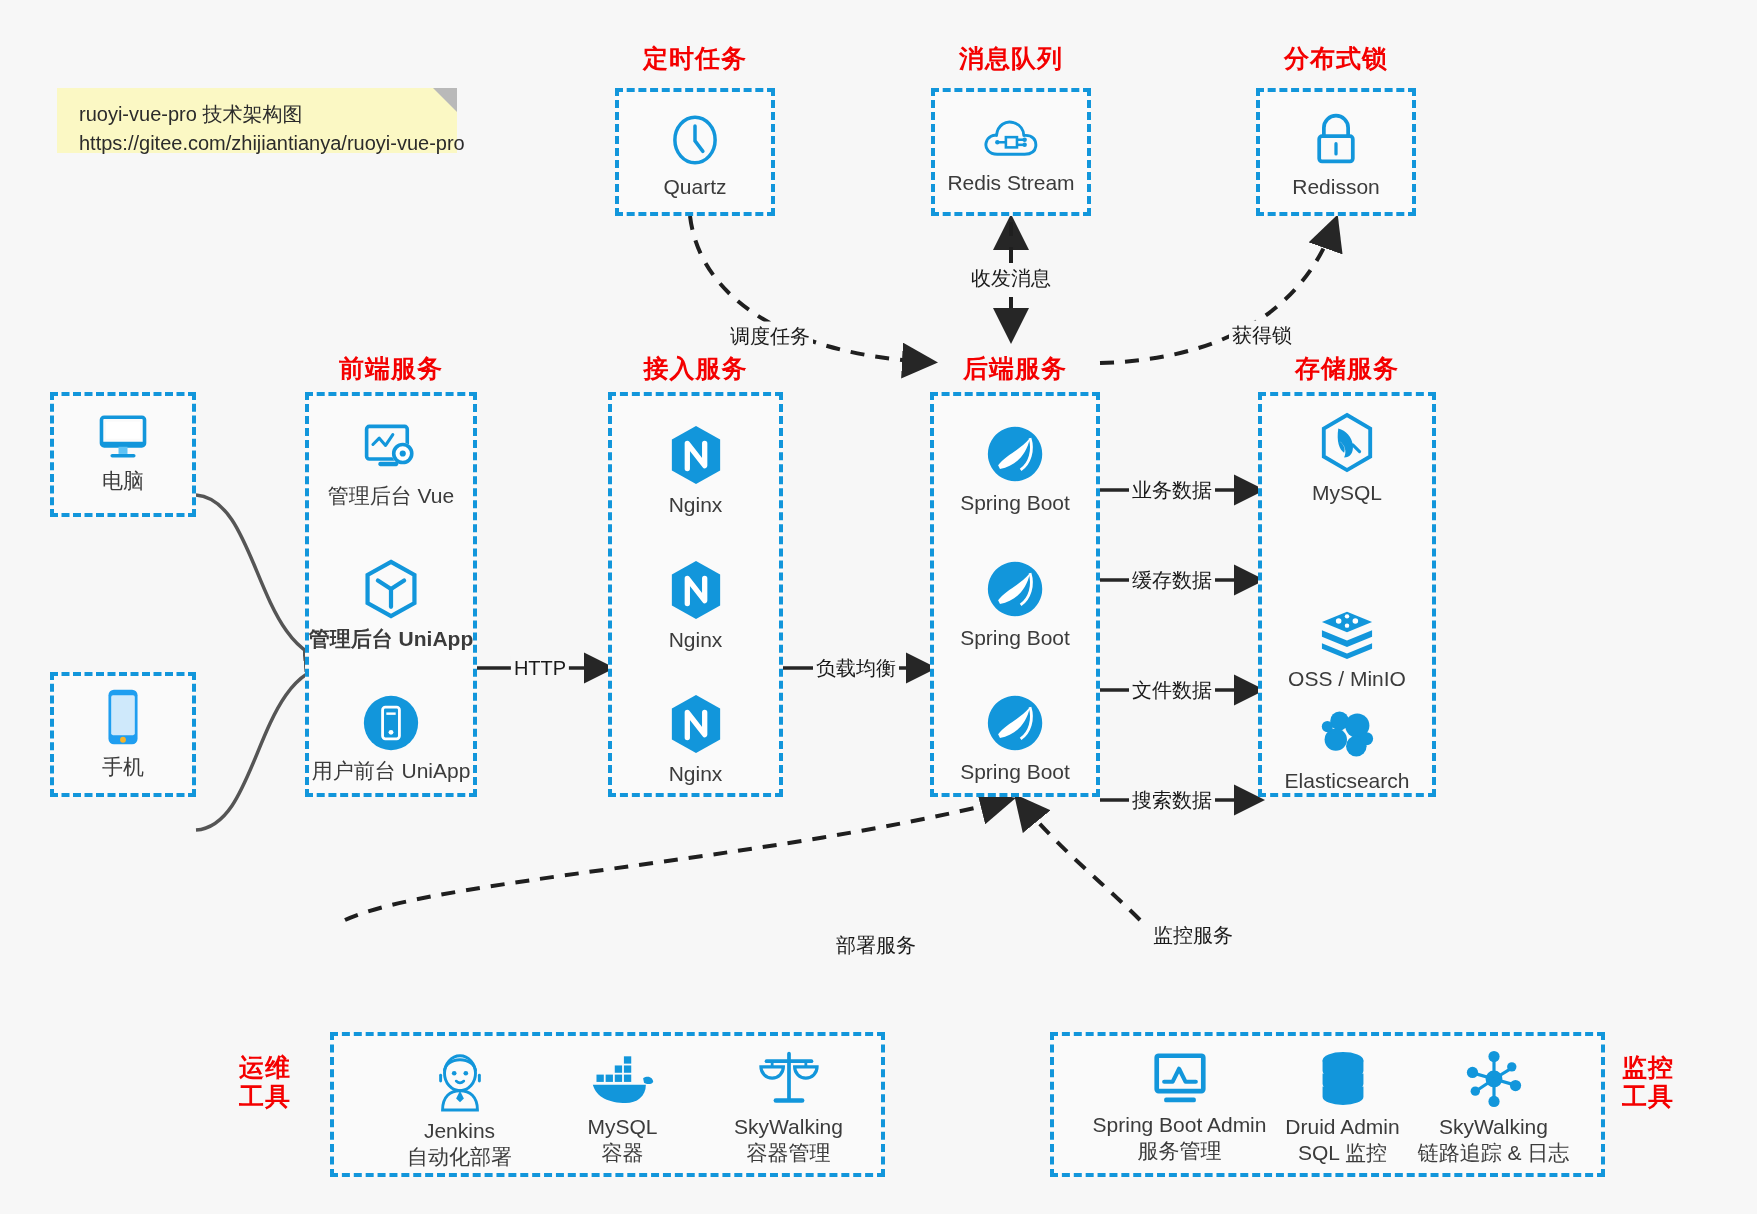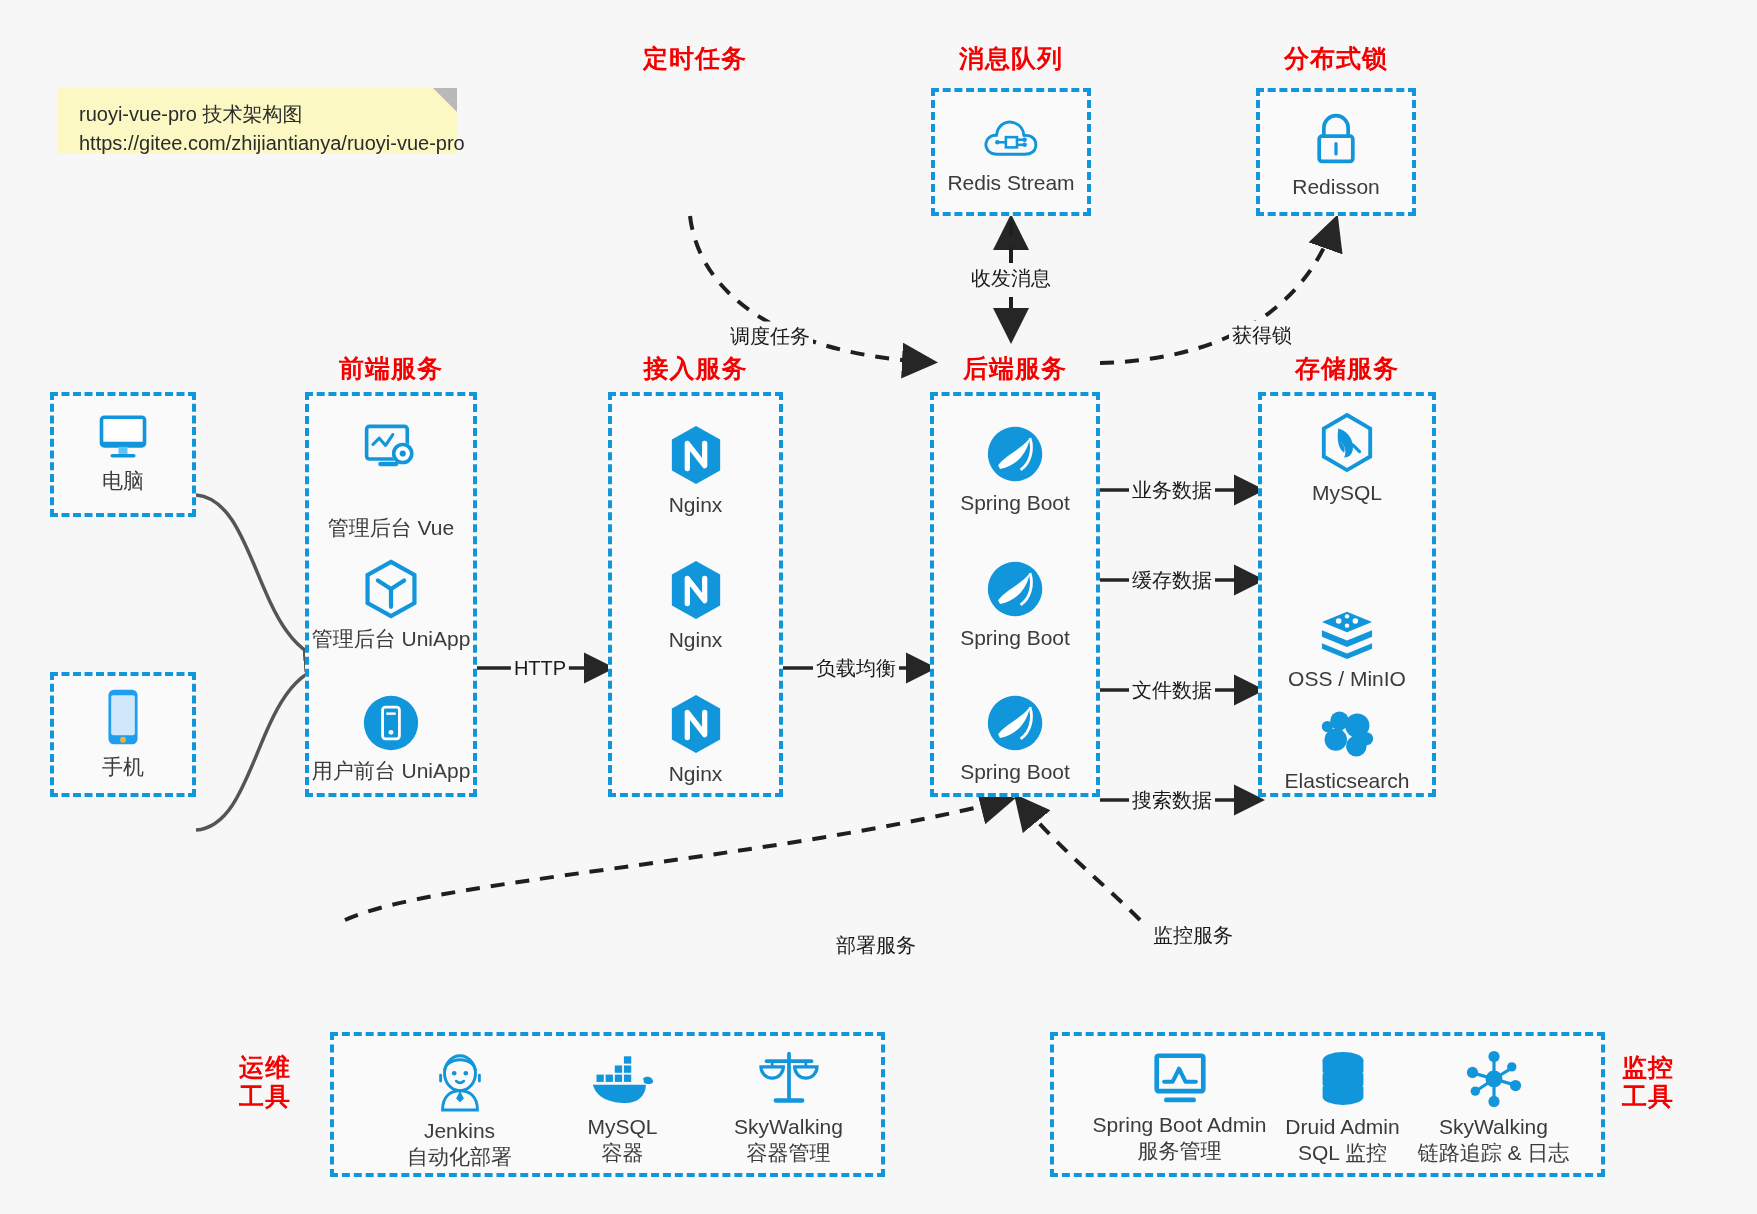--- a/index.html
+++ b/index.html
@@ -109,20 +109,29 @@
     <path d="M1140,920 C1100,880 1060,850 1019,800" fill="none" stroke="#1f1f1f" stroke-width="4" stroke-dasharray="14 11" marker-end="url(#ah)"></path>
   </svg>
 
   <div id="note">
     <span class="fold"></span>
     <span class="l">ruoyi-vue-pro 技术架构图</span>
     <span class="l">https://gitee.com/zhijiantianya/ruoyi-vue-pro</span>
   </div>
 
   <div class="gtitle" style="left:615px;top:42px;width:160px;">定时任务</div>
+  <div class="gbox" style="left:615px;top:88px;width:160px;height:128px;">
+    <div class="node" style="top:20px;">
+      <svg class="ico" width="56" height="56" viewBox="0 0 64 64">
+        <ellipse cx="32" cy="32" rx="23" ry="26" fill="none" stroke="#1296db" stroke-width="4"></ellipse>
+        <path d="M32 16 L32 33 L41 45" fill="none" stroke="#1296db" stroke-width="4" stroke-linecap="round"></path>
+      </svg>
+      <span class="lbl">Quartz</span>
+    </div>
+  </div>
 
   <div class="gtitle" style="left:931px;top:42px;width:160px;">消息队列</div>
   <div class="gbox" style="left:931px;top:88px;width:160px;height:128px;">
     <div class="node" style="top:20px;">
       <svg class="ico" width="58" height="52" viewBox="0 0 68 58">
         <path d="M18 48 C8 48 3 41 5 34 C7 27 14 25 17 26 C18 14 28 8 37 11 C45 13 49 20 49 26
                  C59 25 64 31 63 39 C62 46 56 48 50 48 Z" fill="none" stroke="#1296db" stroke-width="3.4" stroke-linejoin="round"></path>
         <rect x="28" y="28" width="13" height="12" fill="none" stroke="#1296db" stroke-width="3"></rect>
         <line x1="20" y1="34" x2="28" y2="34" stroke="#1296db" stroke-width="3"></line>
         <line x1="41" y1="31" x2="49" y2="31" stroke="#1296db" stroke-width="3"></line>
@@ -170,32 +179,32 @@
         <rect x="6" y="3" width="32" height="60" rx="6" fill="#1f9ef0"></rect>
         <rect x="9" y="9" width="26" height="44" rx="2" fill="#cfe9fb"></rect>
         <circle cx="22" cy="58" r="3.2" fill="#f6b429"></circle>
       </svg>
       <span class="lbl">手机</span>
     </div>
   </div>
 
   <div class="gtitle" style="left:305px;top:352px;width:172px;">前端服务</div>
   <div class="gbox" style="left:305px;top:392px;width:172px;height:405px;">
-    <div class="node" style="top:25px;gap:32px;">
+    <div class="node" style="top:25px;">
       <svg class="ico" width="62" height="56" viewBox="0 0 68 62">
         <rect x="7" y="6" width="45" height="36" rx="3" fill="none" stroke="#1296db" stroke-width="4"></rect>
         <path d="M14 26 L21 19 L28 27 L36 15" fill="none" stroke="#1296db" stroke-width="3.4" stroke-linecap="round" stroke-linejoin="round"></path>
         <circle cx="47" cy="36" r="12" fill="#ffffff"></circle>
         <circle cx="47" cy="36" r="10" fill="none" stroke="#1296db" stroke-width="4"></circle>
         <circle cx="47" cy="36" r="3.4" fill="#1296db"></circle>
         <rect x="20" y="45" width="22" height="5" rx="2" fill="#1296db"></rect>
       </svg>
       <span class="lbl">管理后台 Vue</span>
     </div>
-    <div class="node" style="top:162px;">
+    <div class="node" style="top:162px;font-weight:bold;">
       <svg class="ico" width="60" height="62" viewBox="0 0 64 66">
         <path d="M32 4 L57 18 L57 48 L32 62 L7 48 L7 18 Z" fill="none" stroke="#1296db" stroke-width="4.5"></path>
         <path d="M18 24 L32 33 L46 24" fill="none" stroke="#1296db" stroke-width="4.5" stroke-linecap="round"></path>
         <line x1="32" y1="33" x2="32" y2="52" stroke="#1296db" stroke-width="4.5" stroke-linecap="round"></line>
       </svg>
       <span class="lbl">管理后台 UniApp</span>
     </div>
     <div class="node" style="top:298px;">
       <svg class="ico" width="58" height="58" viewBox="0 0 62 62">
         <circle cx="31" cy="31" r="29" fill="#1296db"></circle>

